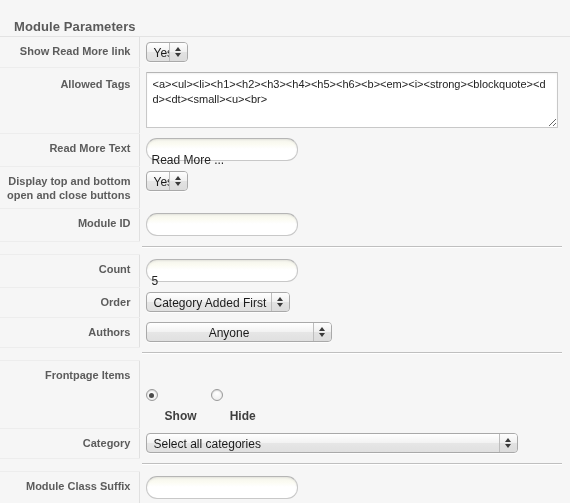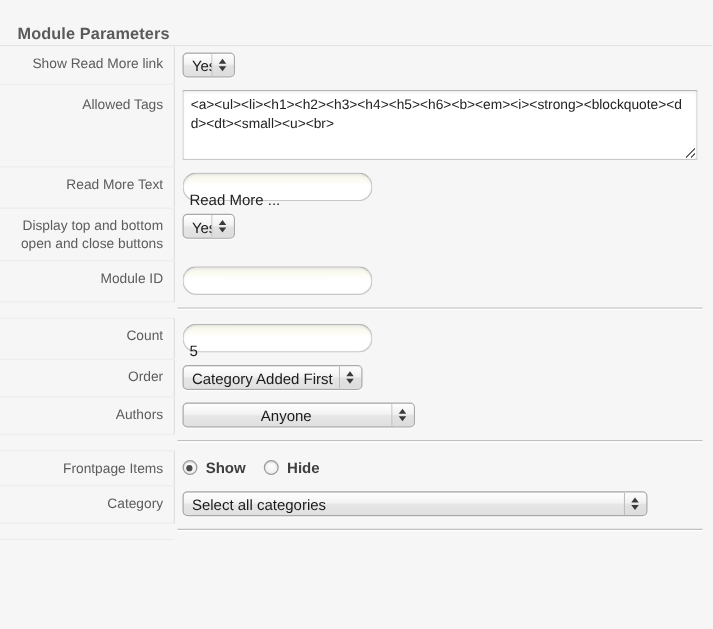--- a/index.html
+++ b/index.html
@@ -45,21 +45,21 @@
     width: 570px;
     border-collapse: collapse;
     table-layout: fixed;
   }
   .form-row > .label-cell {
     width: 139px;
     box-sizing: border-box;
     text-align: right;
     vertical-align: top;
     padding: 7px 8px 6px 4px;
-    font-weight: normal;
+    font-weight: bold;
     font-size: 11px;
     color: #5c5c5c;
     line-height: 14px;
     border-right: 1px solid #e0e0e0;
     border-bottom: 1px solid #ededed;
     background: #f6f6f6;
   }
   .form-row > .field-cell {
     box-sizing: border-box;
     vertical-align: top;
@@ -226,20 +226,21 @@
     background: #4b4b4b;
   }
   .radio-label {
     display: inline-block;
     margin-left: 4px;
     font-size: 12px;
     font-weight: bold;
     color: #3f3f3f;
     vertical-align: middle;
     line-height: 14px;
+    margin-top: 42px;
   }
 </style>
 </head>
 <body>
 
 <div class="panel">
 
   <div class="panel-header">
     <span class="panel-title">Module Parameters</span>
   </div>
@@ -355,17 +356,23 @@
         </td>
       </tr>
 
       <tr class="sep-row">
         <td class="label-cell"></td>
         <td class="field-cell">
           <span class="sep-line"></span>
         </td>
       </tr>
 
+      <tr class="form-row">
+        <td class="label-cell">Module Class Suffix</td>
+        <td class="field-cell">
+          <div class="text-input w-suffix"></div>
+        </td>
+      </tr>
 
     </tbody>
   </table>
 
 </div>
 
 </body></html>

